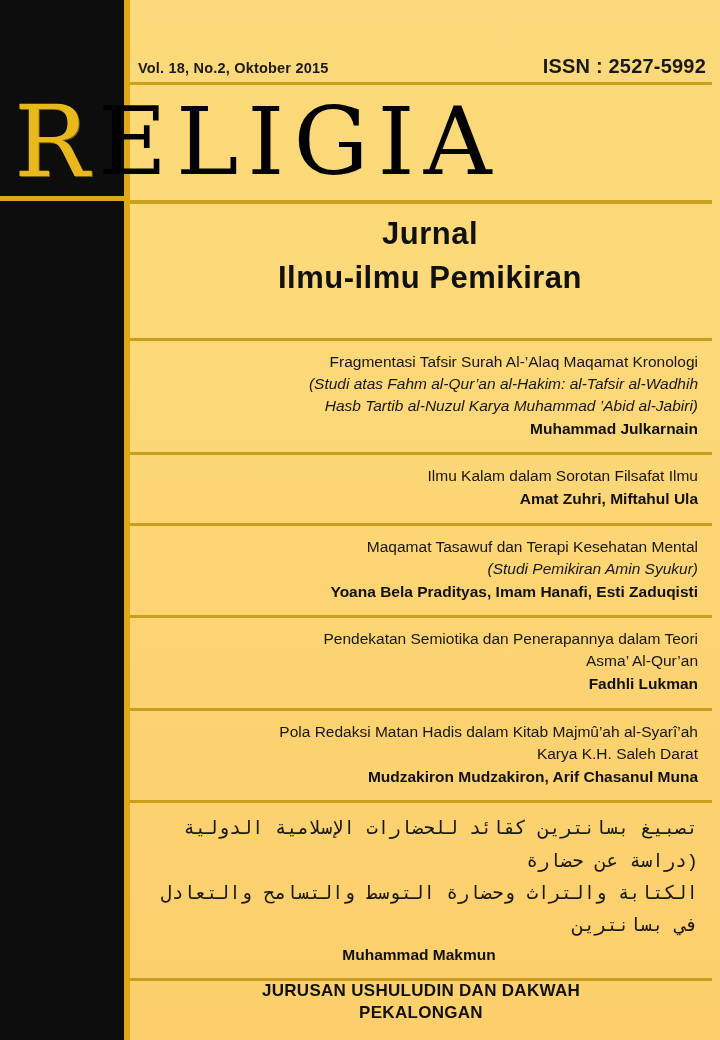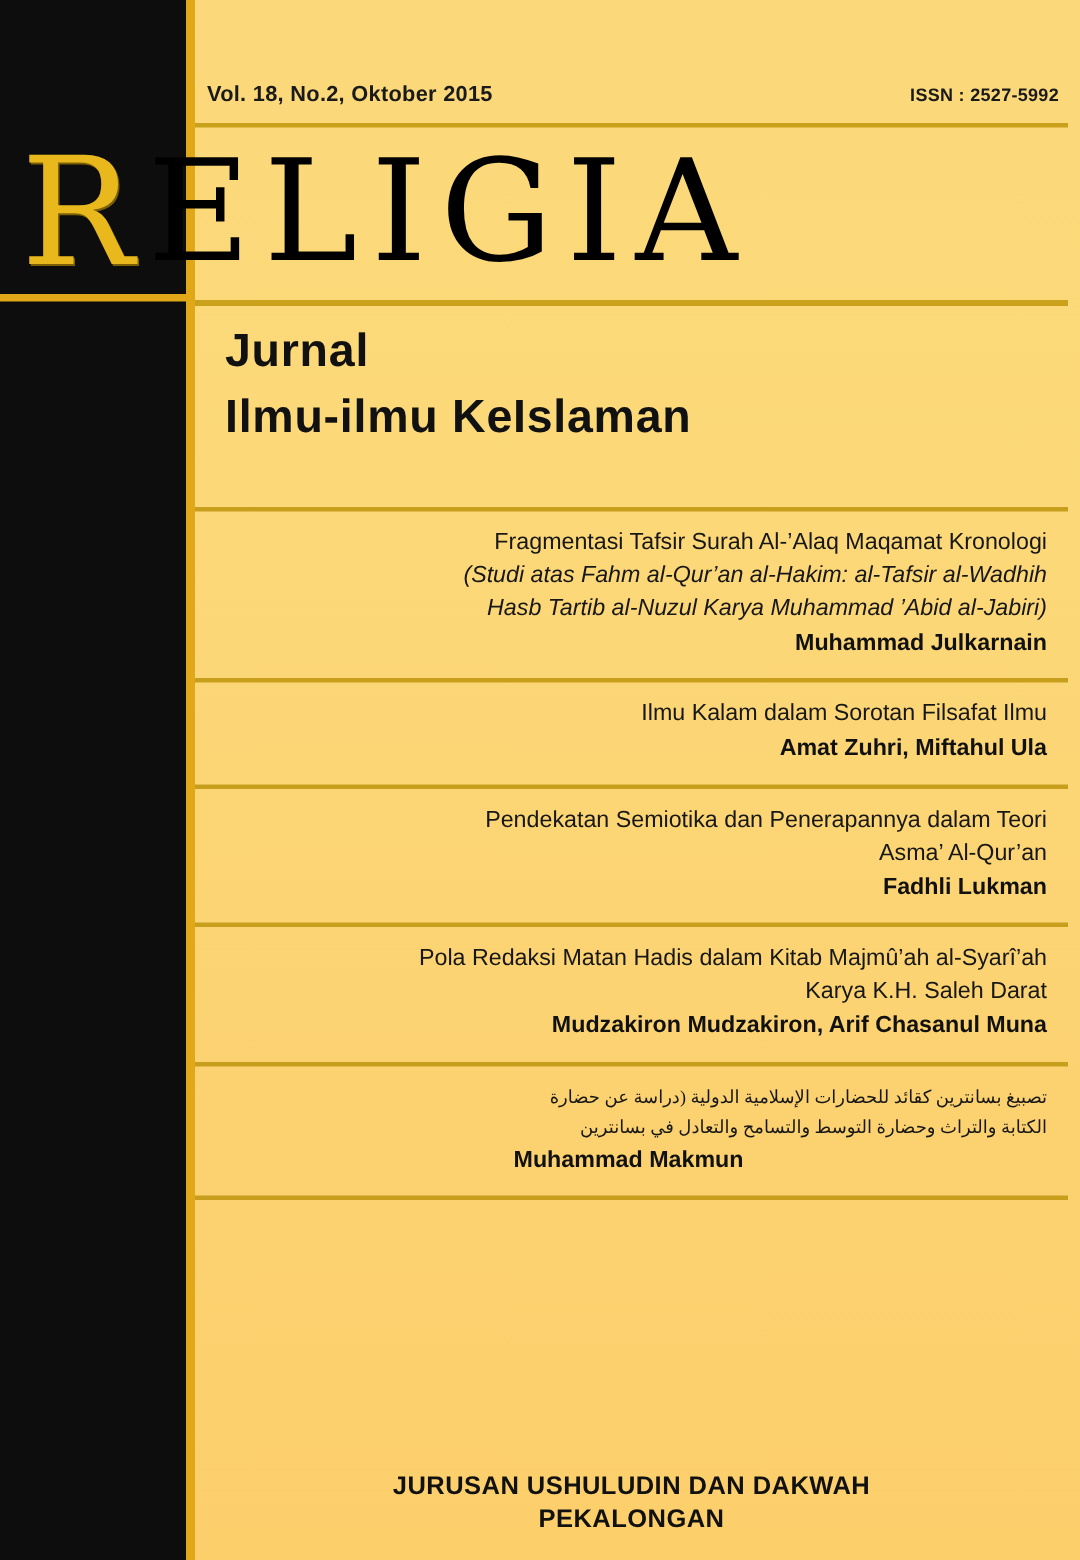--- a/index.html
+++ b/index.html
@@ -49,21 +49,21 @@
     box-sizing: border-box;
   }
   .top-meta .vol {
     font-size: 14.5px;
     font-weight: bold;
     color: #1a1a1a;
     letter-spacing: 0.2px;
     padding-left: 8px;
   }
   .top-meta .issn {
-    font-size: 12px;
+    font-size: 20px;
     font-weight: bold;
     color: #1a1a1a;
     letter-spacing: 0.2px;
   }
   .rule-top {
     position: absolute;
     left: 130px;
     top: 82px;
     width: 582px;
     height: 3px;
@@ -122,20 +122,21 @@
     width: 124px;
     height: 5px;
     background: #e0a818;
   }
   
   .subtitle {
     position: absolute;
     left: 150px;
     top: 216px;
     width: 560px;
+    text-align: center;
   }
   .subtitle .l1 {
     font-size: 31px;
     font-weight: bold;
     color: #111;
     letter-spacing: 0.5px;
   }
   .subtitle .l2 {
     font-size: 31px;
     font-weight: bold;
@@ -172,22 +173,22 @@
     color: #111;
     line-height: 1.45;
     margin-top: 1px;
     text-align: right;
   }
   .toc-entry.rtl {
     direction: rtl;
     text-align: right;
   }
   .toc-entry.rtl .toc-line {
-    font-family: Liberation Serif, serif;
-    font-size: 12px;
+    font-family: Liberation Mono, monospace;
+    font-size: 19px;
     line-height: 1.7;
   }
   .toc-entry.rtl .toc-authors {
     direction: ltr;
     text-align: center;
   }
   
   .footer {
     position: absolute;
     left: 130px;
@@ -222,35 +223,40 @@
   </div>
   <div class="masthead-title">
     <span class="drop">R</span>
     <span>ELIGIA</span>
   </div>
   <div class="rule-under-masthead"></div>
   <div class="rule-under-masthead2"></div>
 
   <div class="subtitle">
     <div class="l1">Jurnal</div>
-    <div class="l2">Ilmu-ilmu KeIslaman</div>
+    <div class="l2">Ilmu-ilmu Pemikiran</div>
   </div>
 
   <div class="toc" id="toc-root">
       <div class="toc-entry">
         <div class="toc-line">Fragmentasi Tafsir Surah Al-’Alaq Maqamat Kronologi</div>
         <div class="toc-line italic">(Studi atas Fahm al-Qur’an al-Hakim: al-Tafsir al-Wadhih</div>
         <div class="toc-line italic">Hasb Tartib al-Nuzul Karya Muhammad ’Abid al-Jabiri)</div>
         <div class="toc-authors">Muhammad Julkarnain</div>
       </div>
       <div class="toc-entry">
         <div class="toc-line">Ilmu Kalam dalam Sorotan Filsafat Ilmu</div>
         <div class="toc-authors">Amat Zuhri, Miftahul Ula</div>
       </div>
       <div class="toc-entry">
+        <div class="toc-line">Maqamat Tasawuf dan Terapi Kesehatan Mental</div>
+        <div class="toc-line italic">(Studi Pemikiran Amin Syukur)</div>
+        <div class="toc-authors">Yoana Bela Pradityas, Imam Hanafi, Esti Zaduqisti</div>
+      </div>
+      <div class="toc-entry">
         <div class="toc-line">Pendekatan Semiotika dan Penerapannya dalam Teori</div>
         <div class="toc-line">Asma’ Al-Qur’an</div>
         <div class="toc-authors">Fadhli Lukman</div>
       </div>
       <div class="toc-entry">
         <div class="toc-line">Pola Redaksi Matan Hadis dalam Kitab Majmû’ah al-Syarî’ah</div>
         <div class="toc-line">Karya K.H. Saleh Darat</div>
         <div class="toc-authors">Mudzakiron Mudzakiron, Arif Chasanul Muna</div>
       </div>
       <div class="toc-entry rtl">

